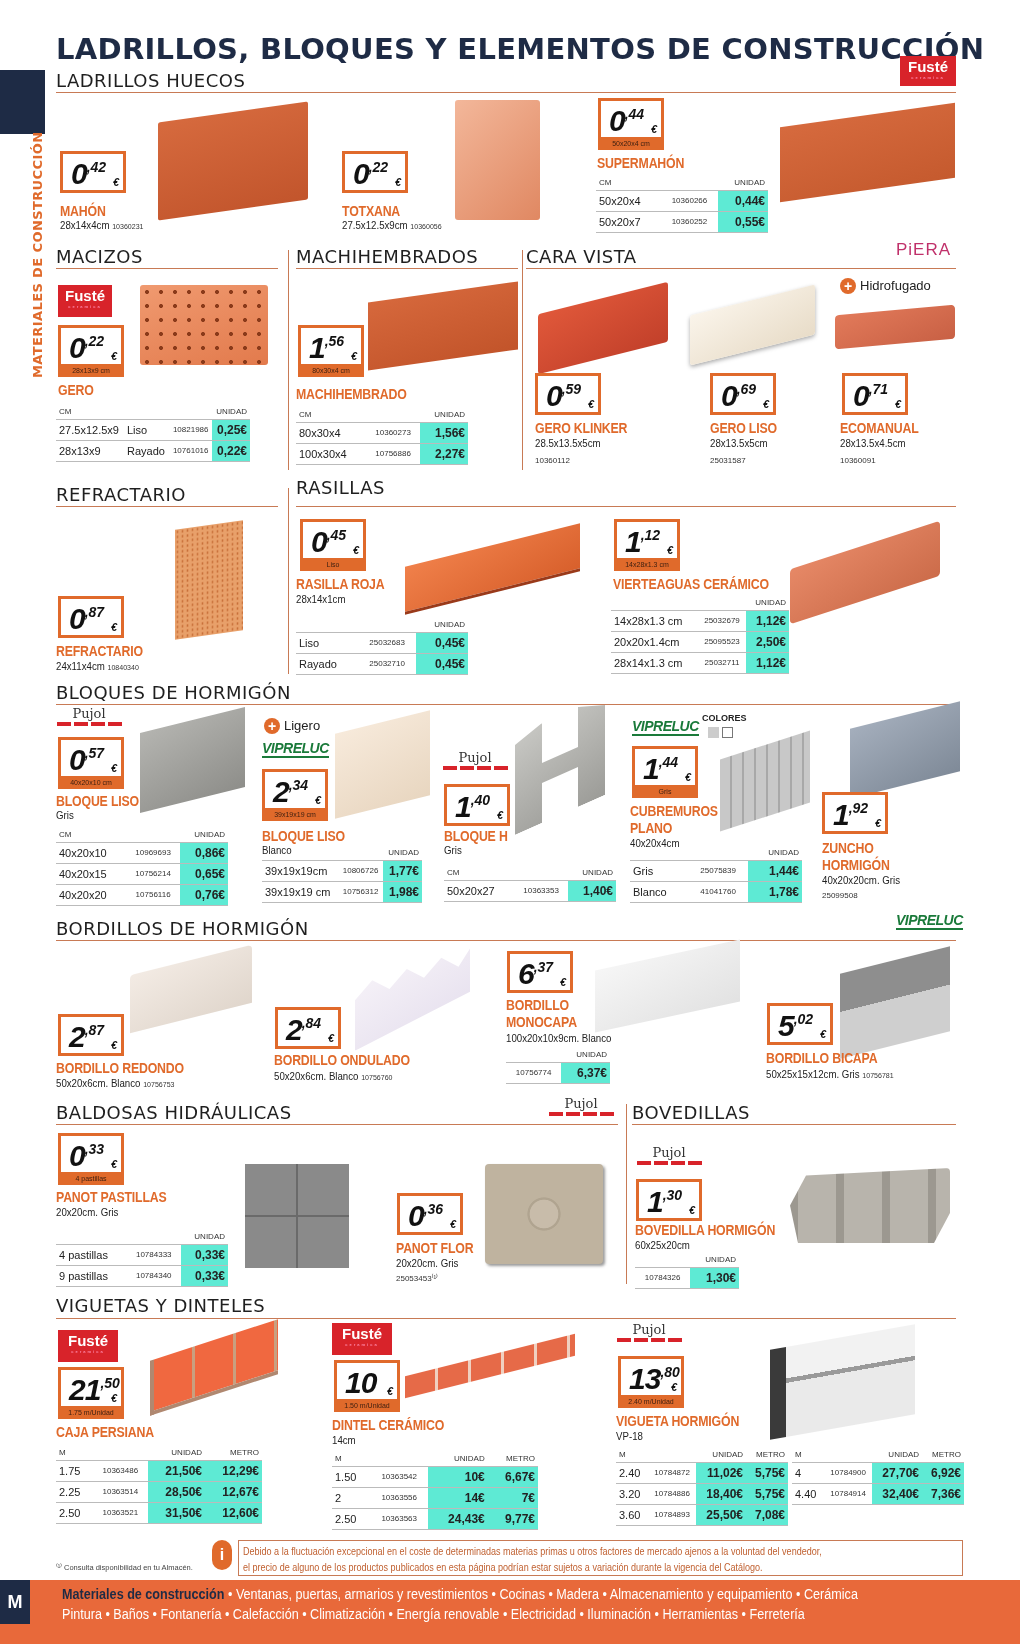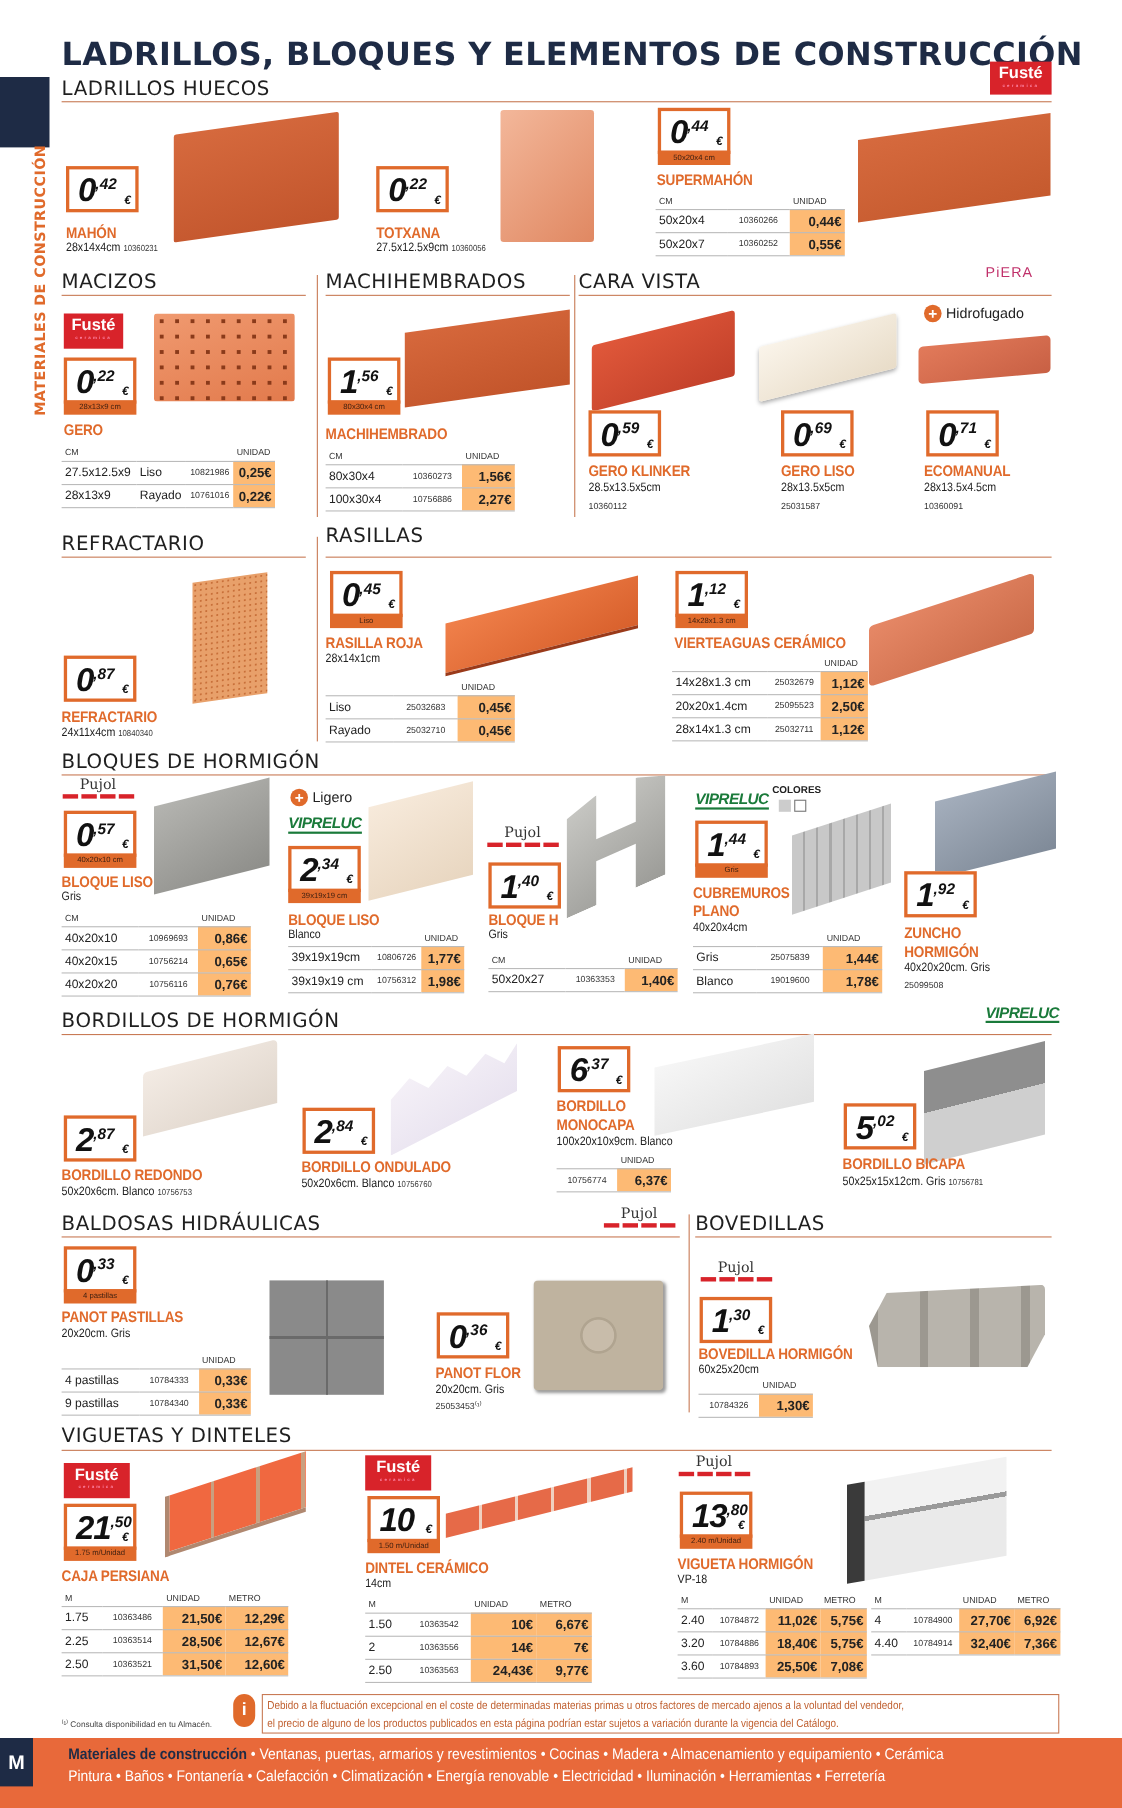--- a/index.html
+++ b/index.html
@@ -17,22 +17,22 @@
 .tag .dec{font-size:14px;line-height:16px;margin-top:2px}
 .tag .cur{position:absolute;right:4px;bottom:2px;font-size:11px}
 .tagnote{position:absolute;background:#e06a2b;color:#3b1e10;font-size:7px;text-align:center;line-height:13px;height:13px;width:66px;font-family:"Liberation Sans Narrow","Liberation Sans",sans-serif}
 .pname{font-family:"Liberation Sans",sans-serif;font-weight:bold;font-size:14px;color:#e06a2b;letter-spacing:-.2px;transform:scaleX(.88);transform-origin:left;white-space:nowrap;line-height:16px}
 .pdesc{font-size:11px;color:#222;transform:scaleX(.88);transform-origin:left;white-space:nowrap;line-height:14px}
 .small{font-size:8px;color:#333}
 .tbl{position:absolute;border-collapse:collapse;font-size:11px;color:#222}
 .tbl td{border-bottom:1px solid #bbb;padding:0 3px;height:21px;white-space:nowrap}
 .tbl .hd td{border-bottom:1px solid #bbb;font-size:8px;color:#333;height:14px}
 .tbl .code{font-size:8px;color:#333;text-align:center}
-.tbl .pr{background:#fdba74;font-weight:bold;text-align:right;font-size:12px}
-.tbl .r{}
+.tbl .pr{background:#5eead4;font-weight:bold;text-align:right;font-size:12px}
+.tbl .r{text-align:right}
 .img{position:absolute}
 .logo-fuste{position:absolute;background:#d8232a;color:#fff;font-weight:bold;font-size:15px;text-align:center;padding-top:2px;width:54px;height:32px}
 .logo-fuste small{display:block;font-size:4px;letter-spacing:2px;color:#f8a}
 .logo-pujol{position:absolute;font-family:"DejaVu Serif",serif;font-size:13px;color:#333;text-align:center;width:66px}
 .logo-pujol .bars{display:flex;gap:3px;justify-content:center;margin-top:1px}
 .logo-pujol .bars span{display:block;width:14px;height:4px;background:#d8232a}
 .logo-vipreluc{position:absolute;font-weight:bold;font-style:italic;color:#1a7a3a;font-size:14px;border-bottom:2px solid #1a7a3a;letter-spacing:-.5px}
 .plus{display:inline-block;width:16px;height:16px;border-radius:50%;background:#e06a2b;color:#fff;font-size:14px;line-height:16px;text-align:center;font-weight:bold;vertical-align:middle}
 .plus-label{font-size:13px;color:#222;vertical-align:middle;margin-left:4px}
 .footer{position:absolute;left:0;top:1580px;width:1020px;height:64px;background:#e8693a}
@@ -161,21 +161,21 @@
   <tr>
         <td>100x30x4</td>
         <td class="code">10756886</td>
         <td class="pr">2,27€</td>
       </tr>
 </tbody>
   </table>
 
 <div class="abs sec" style="left:526px;top:246px">CARA VISTA</div>
 <div class="abs rule" style="left:526px;top:268px;width:430px"></div>
-<div class="abs" style="left:896px;top:240px;font-size:13px;color:#c0306a;letter-spacing:1px">PiERA</div>
+<div class="abs" style="left:896px;top:240px;font-size:17px;color:#c0306a;letter-spacing:1px">PiERA</div>
 <div class="abs" style="left:840px;top:276px"><span class="plus">+</span><span class="plus-label">Hidrofugado</span></div>
 
 <div class="img" style="left:538px;top:298px;width:130px;height:60px;background:linear-gradient(160deg,#e0583a,#c2402a);transform:skewY(-14deg);border-radius:3px"></div>
 <div class="tag" style="left:535px;top:373px">
     <span class="int">0</span>
     <span class="dec">,59</span>
     <span class="cur">€</span>
   </div>
 <div class="abs pname" style="left:535px;top:420px">GERO KLINKER</div>
 <div class="abs pdesc" style="left:535px;top:436px">28.5x13.5x5cm</div>
@@ -401,21 +401,21 @@
         <td></td>
         <td class="r">UNIDAD</td>
       </tr>
   <tr>
         <td>Gris</td>
         <td class="code">25075839</td>
         <td class="pr">1,44€</td>
       </tr>
   <tr>
         <td>Blanco</td>
-        <td class="code">19019600</td>
+        <td class="code">41041760</td>
         <td class="pr">1,78€</td>
       </tr>
 </tbody>
   </table>
 
 <div class="img" style="left:850px;top:715px;width:110px;height:70px;background:linear-gradient(160deg,#a4aebc,#7f8a98);transform:skewY(-14deg)"></div>
 <div class="tag" style="left:822px;top:792px">
     <span class="int">1</span>
     <span class="dec">,92</span>
     <span class="cur">€</span>

